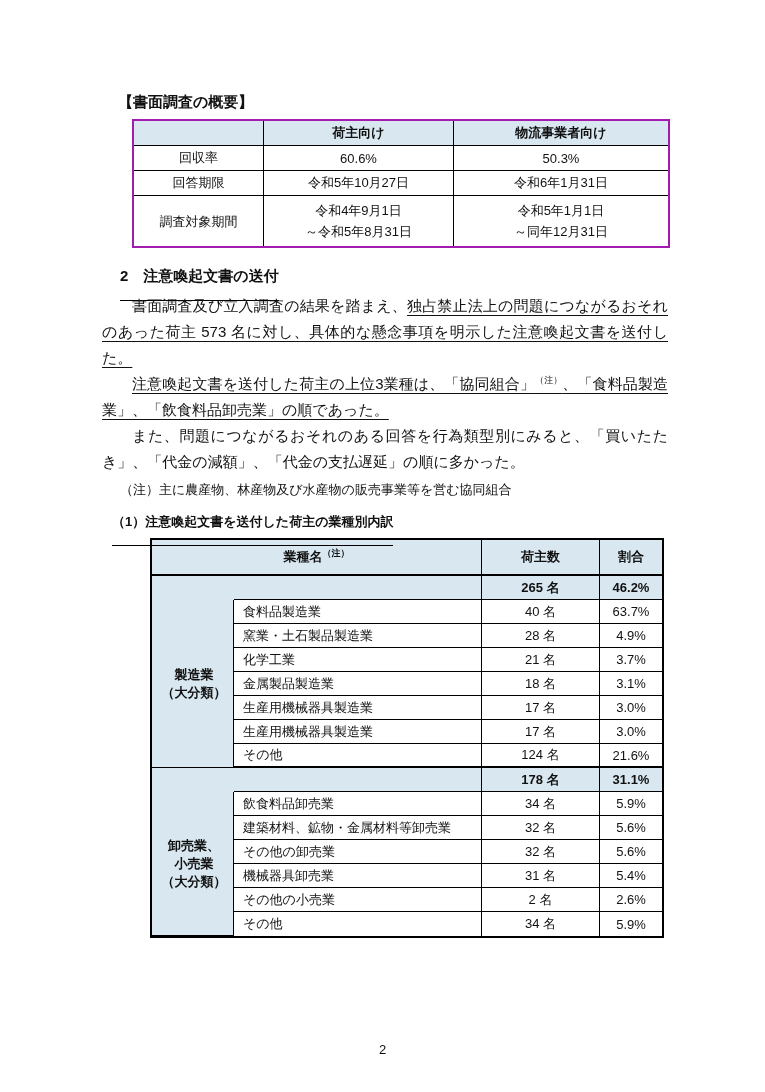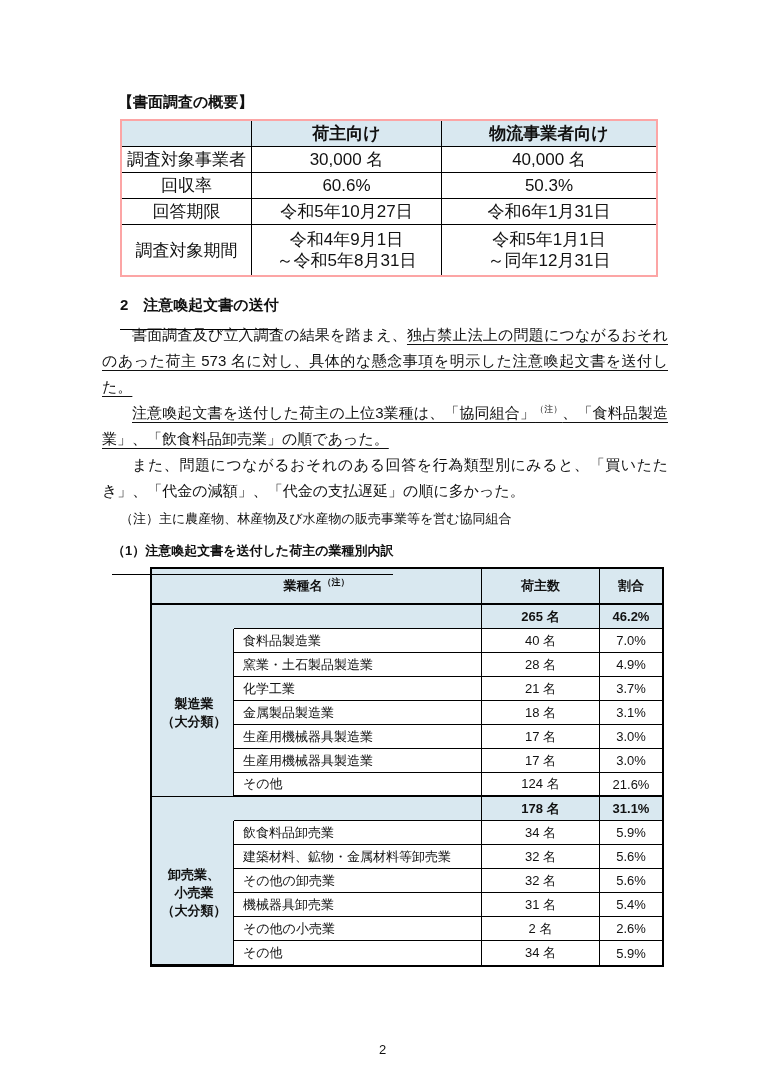--- a/index.html
+++ b/index.html
@@ -53,24 +53,24 @@
     font-size: 13px;
     line-height: 20px;
   }
 
   
   table { border-collapse: separate; border-spacing: 0; table-layout: fixed; }
   .blue { background: #d9e8f0; }
 
   
   .t1 {
-    margin-left: 20px;
+    margin-left: 32px;
     width: 534px;
-    border: 2px solid #fca5a5;
-    font-size: 17px;
+    border: 2px solid #a21caf;
+    font-size: 13px;
   }
   .t1 th, .t1 td {
     border-right: 1px solid #000;
     border-bottom: 1px solid #000;
     text-align: center;
     vertical-align: middle;
     height: 25px;
     padding: 1px 4px;
   }
   .t1 tr > *:last-child { border-right: none; }
@@ -123,25 +123,20 @@
       <colgroup>
           <col style="width:130px">
           <col style="width:190px">
           <col style="width:214px">
         </colgroup>
       <tbody>
           <tr>
         <th class="blue"></th>
         <th class="blue">荷主向け</th>
         <th class="blue">物流事業者向け</th>
-      </tr>
-      <tr>
-        <td>調査対象事業者</td>
-        <td>30,000 名</td>
-        <td>40,000 名</td>
       </tr>
       <tr>
         <td>回収率</td>
         <td>60.6%</td>
         <td>50.3%</td>
       </tr>
       <tr>
         <td>回答期限</td>
         <td>令和5年10月27日</td>
         <td>令和6年1月31日</td>
@@ -197,21 +192,21 @@
         <td class="blue total-val">46.2%</td>
       </tr>
 
       <tr>
         <td class="blue group-label" rowspan="7">
           <div>製造業</div>
           <div>（大分類）</div>
         </td>
         <td class="name">食料品製造業</td>
         <td>40 名</td>
-        <td>7.0%</td>
+        <td>63.7%</td>
       </tr>
       <tr>
         <td class="name">窯業・土石製品製造業</td>
         <td>28 名</td>
         <td>4.9%</td>
       </tr>
       <tr>
         <td class="name">化学工業</td>
         <td>21 名</td>
         <td>3.7%</td>

